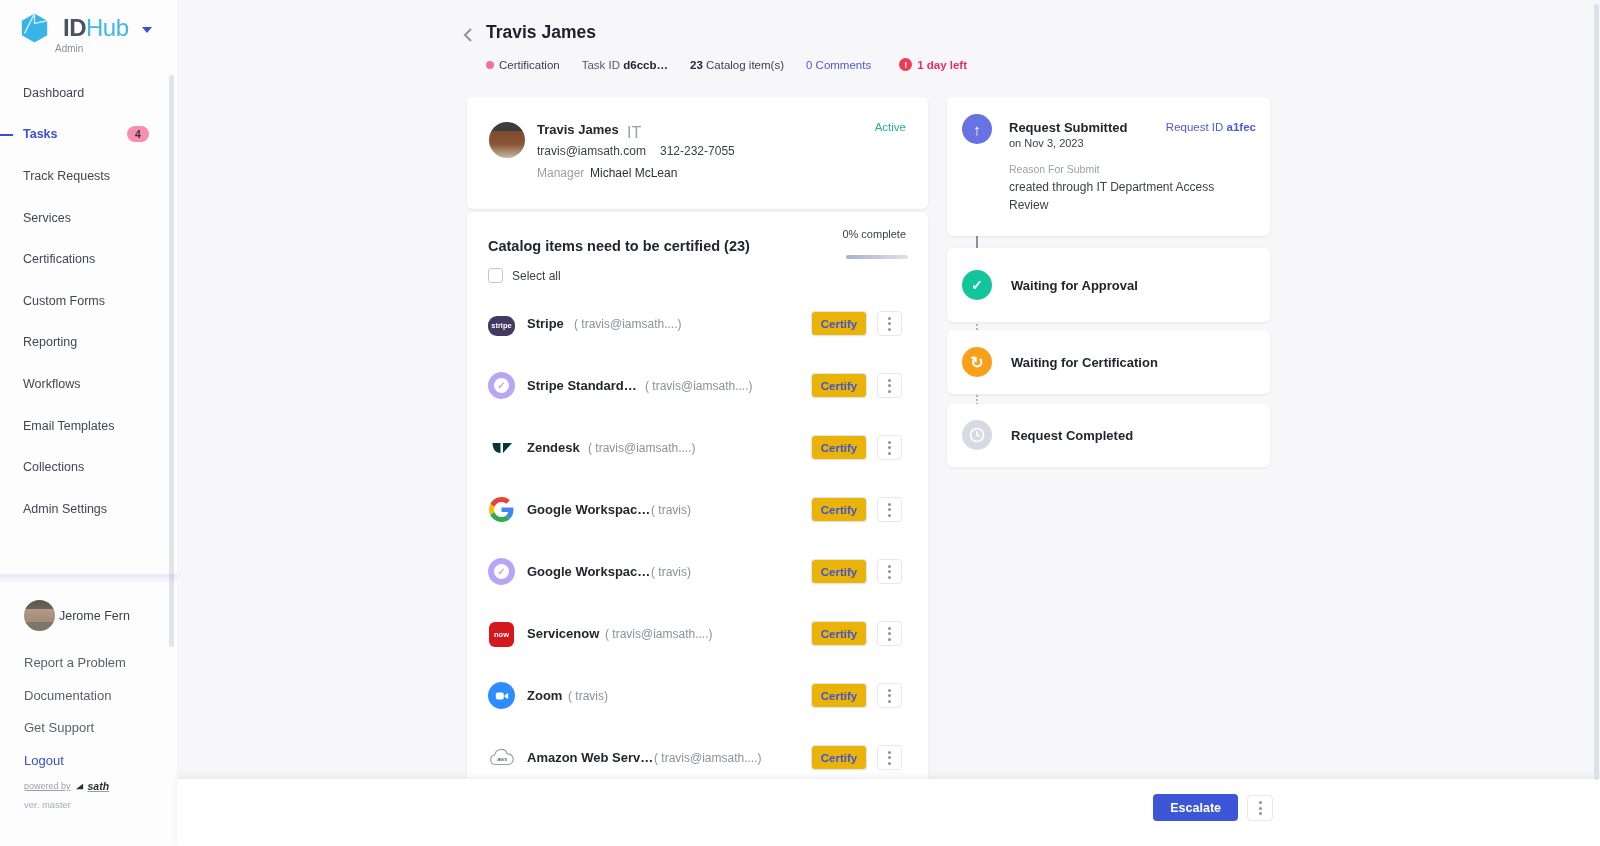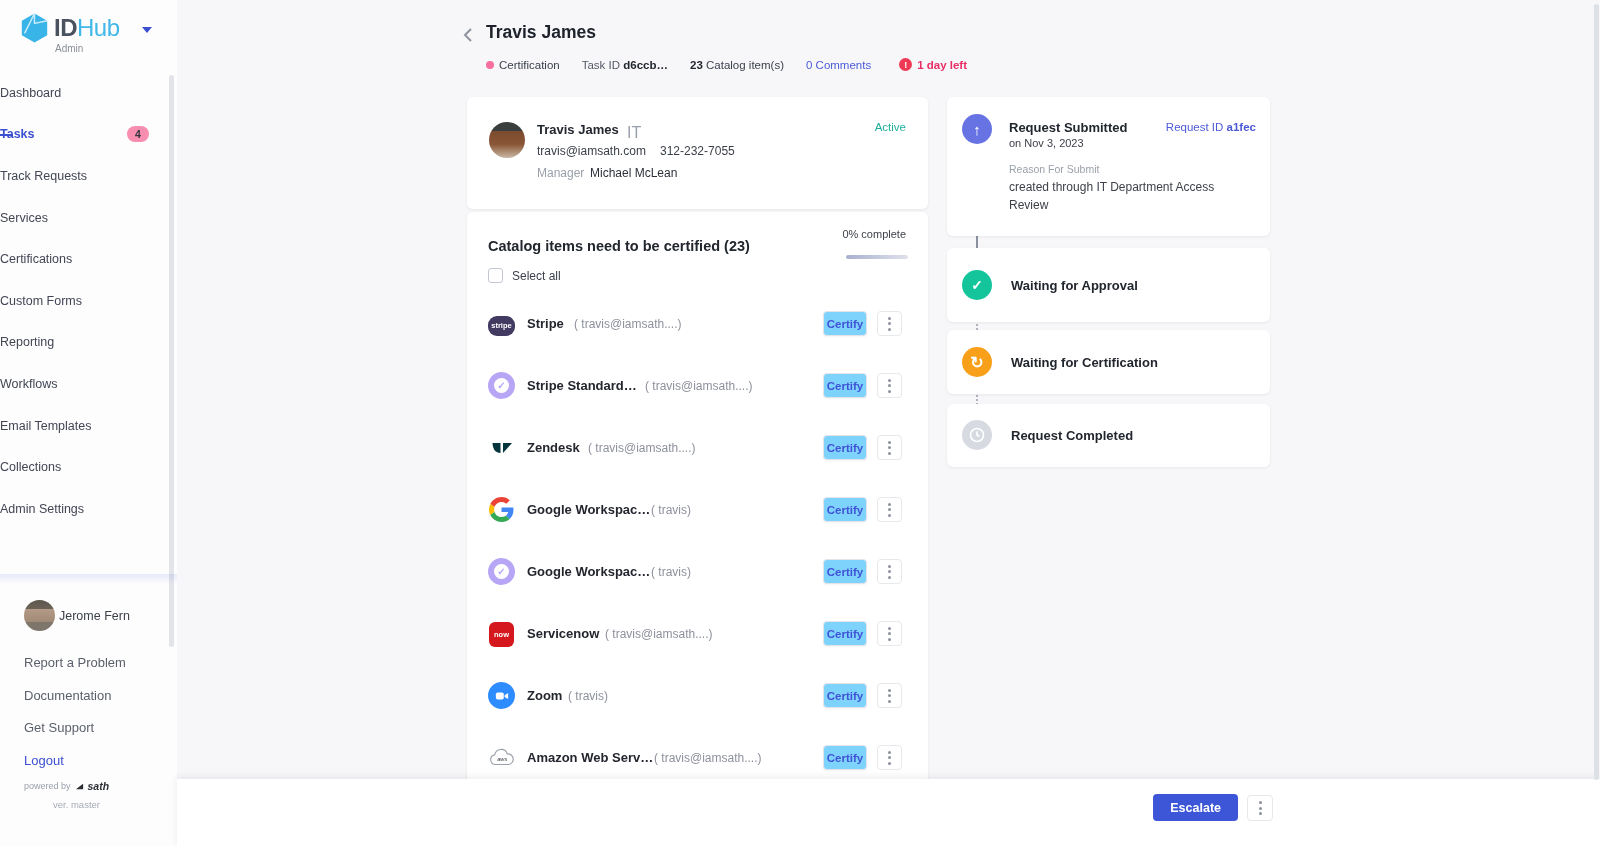--- a/index.html
+++ b/index.html
@@ -2,42 +2,42 @@
 <html><head>
 <meta charset="utf-8">
 <style>
   * { margin:0; padding:0; box-sizing:border-box; }
   html,body { width:1600px; height:846px; overflow:hidden; }
   body { font-family:"Liberation Sans", sans-serif; background:#f7f7f9; color:#3c4049; position:relative; }
 
   
   .sidebar { position:absolute; left:0; top:0; width:177px; height:846px; background:#fdfdfe; z-index:5; }
   .logo-row { position:absolute; left:20px; top:12px; display:flex; align-items:center; }
-  .brand-text { font-size:24px; letter-spacing:-0.5px; margin-left:5px; }
+  .brand-text { font-size:24px; letter-spacing:-0.5px; margin-left:14px; }
   .brand-id { color:#4a5260; font-weight:600; }
   .brand-hub { color:#41b7ea; font-weight:400; }
   .brand-sub { position:absolute; left:55px; top:43px; font-size:10px; color:#8b9097; }
   .logo-caret { position:absolute; left:142px; top:27px; width:0; height:0; border-left:5px solid transparent; border-right:5px solid transparent; border-top:6px solid #3b4fd0; }
   .side-nav { position:absolute; top:72px; left:0; right:0; }
-  .nav-item { height:41.6px; display:flex; align-items:center; font-size:12.5px; color:#424654; cursor:pointer; position:relative; }
+  .nav-item { height:41.6px; display:flex; align-items:center; padding-left:23px; font-size:12.5px; color:#424654; cursor:pointer; position:relative; }
   .nav-item.active { color:#3b4fd0; font-weight:700; }
   .active-dash { position:absolute; left:0; top:50%; width:13px; height:2px; background:#3b4fd0; }
   .nav-badge { margin-left:auto; margin-right:28px; background:#f78eb0; color:#30333c; min-width:22px; height:16px; border-radius:9px; font-size:10.5px; font-weight:700; display:flex; align-items:center; justify-content:center; padding:0 6px; }
   .side-scrollbar { position:absolute; left:169px; top:75px; width:5px; height:572px; background:#e2e4e9; border-radius:3px; }
   .side-divider { position:absolute; left:0; right:0; top:574px; height:10px; background:linear-gradient(180deg, rgba(95,115,225,0.14), rgba(95,115,225,0)); }
   .side-user { position:absolute; left:24px; top:600px; display:flex; align-items:center; gap:4px; }
   .avatar { border-radius:50%; flex:0 0 auto; }
   .avatar-jerome { width:31px; height:31px; background:linear-gradient(180deg,#5d564d 0%,#6b6257 28%,#b59a86 28%,#a08a76 72%,#7e766a 72%); }
   .side-user-name { font-size:12.5px; color:#3c4049; }
   .side-links { position:absolute; left:24px; top:655px; display:flex; flex-direction:column; gap:17.5px; }
   .side-link { font-size:13px; color:#5a5f6a; cursor:pointer; }
   .side-link.logout { color:#3b4fd0; }
-  .powered { position:absolute; left:24px; top:780px; font-size:9px; color:#9aa0ab; display:flex; align-items:center; gap:4px; }
+  .powered { position:absolute; left:24px; top:780px; font-size:9px; color:#9aa0ab; display:flex; align-items:center; gap:4px;text-decoration:underline; }
   .sath-text { font-size:10.5px; font-weight:700; color:#2b2e33; font-style:italic; }
-  .version { position:absolute; left:24px; top:799px; font-size:9.5px; color:#a6abb5;margin-left:29px; }
+  .version { position:absolute; left:24px; top:799px; font-size:9.5px; color:#a6abb5; }
 
   
   .back-btn { position:absolute; left:460px; top:26px; width:18px; height:18px; cursor:pointer; }
   .page-title { position:absolute; left:486px; top:22px; font-size:17.5px; font-weight:700; color:#1d212b; }
   .meta-row { position:absolute; left:486px; top:58px; display:flex; align-items:center; font-size:11.5px; color:#3a3f4c; }
   .meta-dot { width:8px; height:8px; border-radius:50%; background:#f76f9d; margin-right:5px; }
   .meta-gap { width:22px; }
   .meta-label { color:#555a66; }
   .meta-bold { font-weight:700; color:#22262e; }
   .meta-comments { color:#4c5ad6; cursor:pointer; }
@@ -63,21 +63,21 @@
   .cat-progress-label { position:absolute; right:22px; top:16px; font-size:11px; color:#3d4149;margin-left:39px; }
   .cat-progress-bar { position:absolute; right:20px; top:43px; width:62px; height:3.5px; border-radius:2px; background:linear-gradient(90deg,#a9b0cf,#dfe2ec); }
   .select-row { position:absolute; left:21px; top:56px; display:flex; align-items:center; gap:9px; cursor:pointer; }
   .checkbox { width:15px; height:15px; border:1.5px solid #c3c7d1; border-radius:3px; background:#fff; }
   .select-label { font-size:12px; color:#3c404c; }
   .cat-rows { position:absolute; left:0; top:80px; right:0; }
   .cat-row { height:62px; position:relative; }
   .row-icon { position:absolute; left:21px; top:18px; width:27px; height:27px; display:flex; align-items:center; justify-content:center; }
   .row-name { position:absolute; left:60px; top:24px; font-size:13px; font-weight:700; color:#23262e; white-space:nowrap; }
   .row-account { position:absolute; top:25px; font-size:12px; color:#8d919c; white-space:nowrap; }
-  .certify-btn { position:absolute; right:61px; top:19px; width:44px; height:25px; background:#7dd3fc; border:1px solid #e2e4ea; border-radius:4px; font-size:11.5px; font-weight:600; color:#4053d6; display:flex; align-items:center; justify-content:center; cursor:pointer; box-shadow:0 1px 2px rgba(25,30,60,0.05); }
+  .certify-btn { position:absolute; right:61px; top:19px; width:56px; height:25px; background:#eab308; border:1px solid #e2e4ea; border-radius:4px; font-size:11.5px; font-weight:600; color:#4053d6; display:flex; align-items:center; justify-content:center; cursor:pointer; box-shadow:0 1px 2px rgba(25,30,60,0.05); }
   .kebab-btn { position:absolute; right:26px; top:19px; width:25px; height:25px; background:#fff; border:1px solid #e6e8ec; border-radius:4px; display:flex; flex-direction:column; align-items:center; justify-content:center; gap:2.5px; cursor:pointer; }
   .kebab-btn i { width:3px; height:3px; border-radius:50%; background:#8c919c; }
 
   
   .ic-stripe { background:#423a61; border-radius:9px; width:27px; height:20px; margin-top:4px; color:#fff; font-size:7.5px; font-weight:700; display:flex; align-items:center; justify-content:center; }
   .ic-badge { background:#b7a6f6; border-radius:50%; width:27px; height:27px; display:flex; align-items:center; justify-content:center; }
   .ic-badge .seal { width:15px; height:15px; background:#fff; border-radius:50%; display:flex; align-items:center; justify-content:center; color:#b7a6f6; font-size:10px; font-weight:700; }
   .ic-servicenow { background:#d5171e; border-radius:6px; width:25px; height:25px; margin-top:1px; color:#fff; font-size:7.5px; font-weight:600; display:flex; align-items:center; justify-content:center; }
   .ic-zoom { background:#2d8cff; border-radius:50%; width:27px; height:27px; display:flex; align-items:center; justify-content:center; }
 

